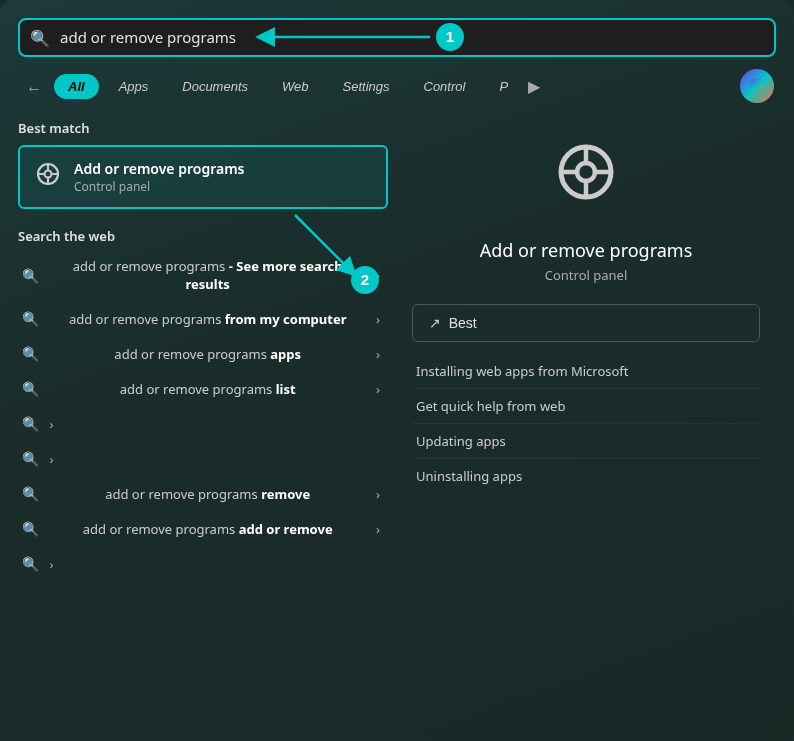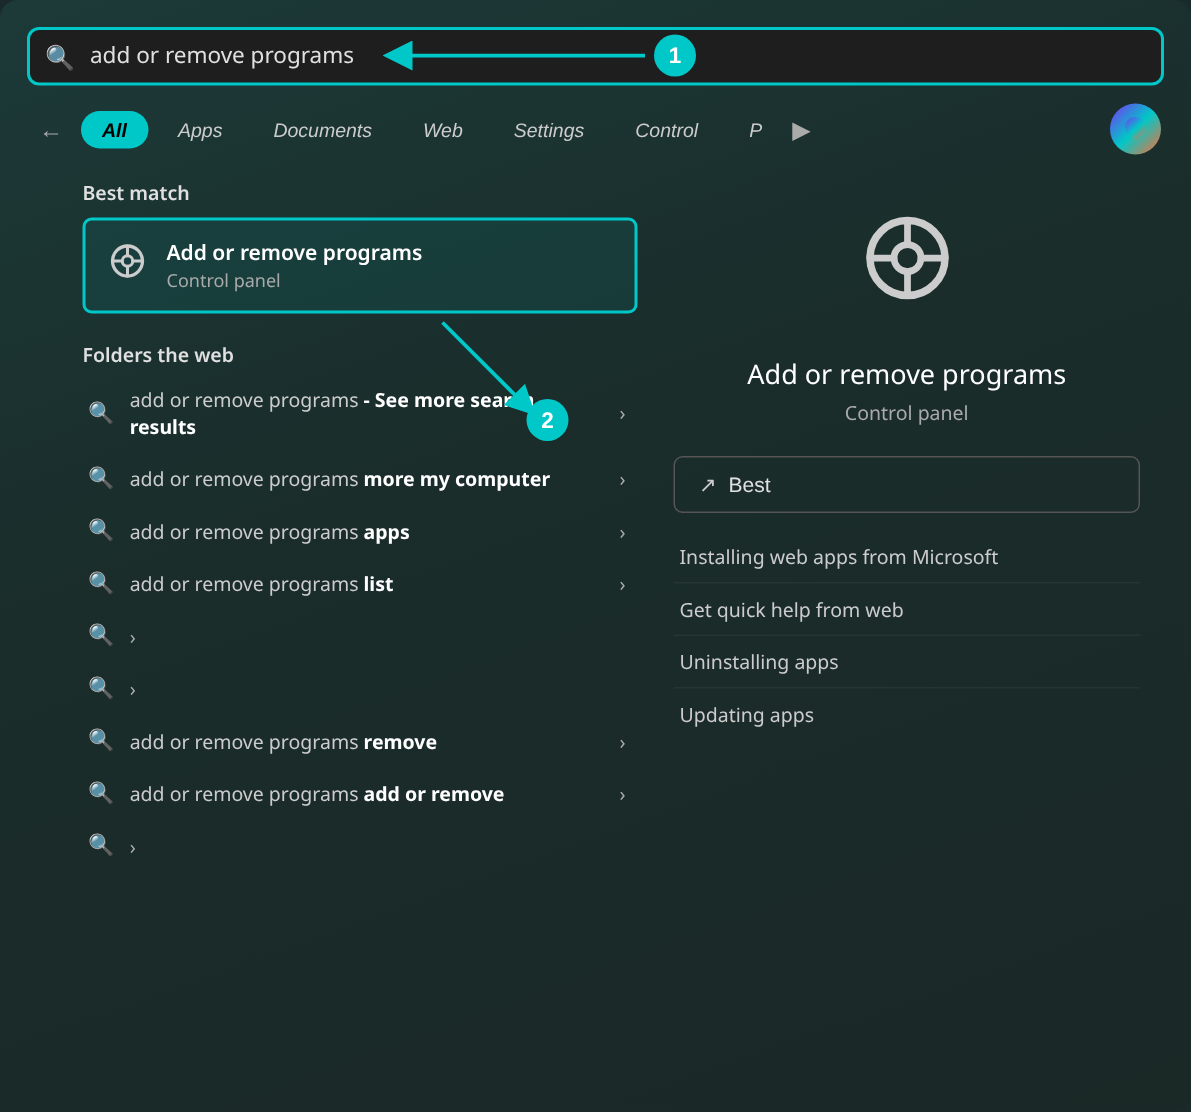--- a/index.html
+++ b/index.html
@@ -104,21 +104,20 @@
       display: flex;
       align-items: center;
       justify-content: center;
       font-size: 18px;
     }
 
     
     .main-content {
       display: flex;
       gap: 0;
-      margin-left: 37px;
     }
 
     
     .left-panel {
       width: 370px;
       flex-shrink: 0;
     }
 
     .section-label {
       color: #e0e0e0;
@@ -177,20 +176,21 @@
     .search-item-icon {
       color: #aaa;
       font-size: 14px;
       flex-shrink: 0;
     }
 
     .search-item-text {
       color: #ccc;
       font-size: 13px;
       flex: 1;
+      text-align: center;
     }
 
     .search-item-text strong {
       color: #fff;
       font-weight: 700;
     }
 
     .search-item-chevron {
       color: #aaa;
       font-size: 13px;
@@ -325,31 +325,31 @@
             <line x1="4" y1="14" x2="10.5" y2="14" stroke="#ccc" stroke-width="2" stroke-linecap="round"></line>
             <line x1="17.5" y1="14" x2="24" y2="14" stroke="#ccc" stroke-width="2" stroke-linecap="round"></line>
           </svg>
         </span>
         <div class="best-match-texts">
           <div class="title">Add or remove programs</div>
           <div class="subtitle">Control panel</div>
         </div>
       </div>
 
-      <div class="search-web-label">Folders the web</div>
+      <div class="search-web-label">Search the web</div>
 
       <div class="search-item">
         <span class="search-item-icon">🔍</span>
         <span class="search-item-text">add or remove programs <strong>- See more search results</strong></span>
         <span class="search-item-chevron">›</span>
       </div>
 
       <div class="search-item">
         <span class="search-item-icon">🔍</span>
-        <span class="search-item-text">add or remove programs <strong>more my computer</strong></span>
+        <span class="search-item-text">add or remove programs <strong>from my computer</strong></span>
         <span class="search-item-chevron">›</span>
       </div>
 
       <div class="search-item">
         <span class="search-item-icon">🔍</span>
         <span class="search-item-text">add or remove programs <strong>apps</strong></span>
         <span class="search-item-chevron">›</span>
       </div>
 
       <div class="search-item">
@@ -404,22 +404,22 @@
       <div class="detail-subtitle">Control panel</div>
 
       <button class="open-btn">
         <span class="open-btn-icon">↗</span>
         <span>Best</span>
       </button>
 
       <div class="quick-links">
         <div class="quick-link-item">Installing web apps from Microsoft</div>
         <div class="quick-link-item">Get quick help from web</div>
+        <div class="quick-link-item">Updating apps</div>
         <div class="quick-link-item">Uninstalling apps</div>
-        <div class="quick-link-item">Updating apps</div>
       </div>
 
     </div>
   </div>
 
   <svg class="annotation-overlay" xmlns="http://www.w3.org/2000/svg">
 
     <defs>
       <marker id="arrowhead1" markerWidth="8" markerHeight="8" refX="4" refY="4" orient="auto">
         <path d="M0,0 L0,8 L8,4 z" fill="#00c8c8"></path>

